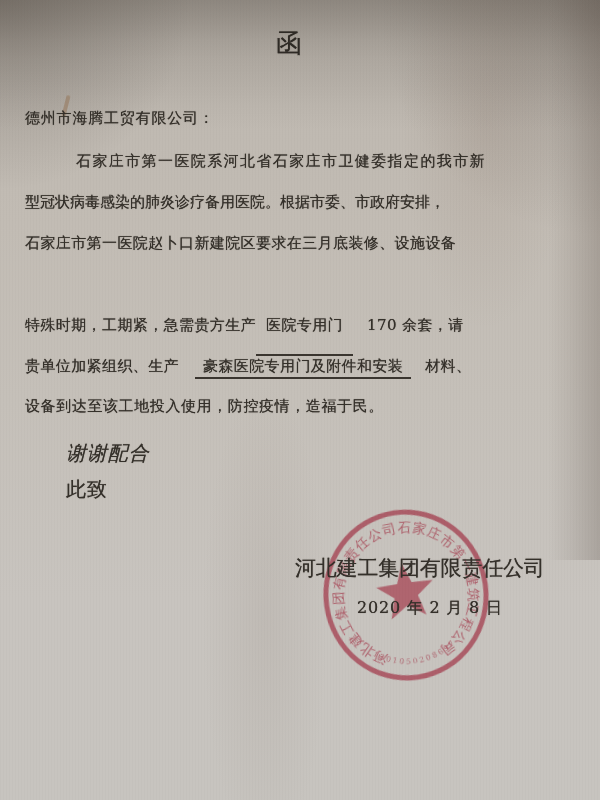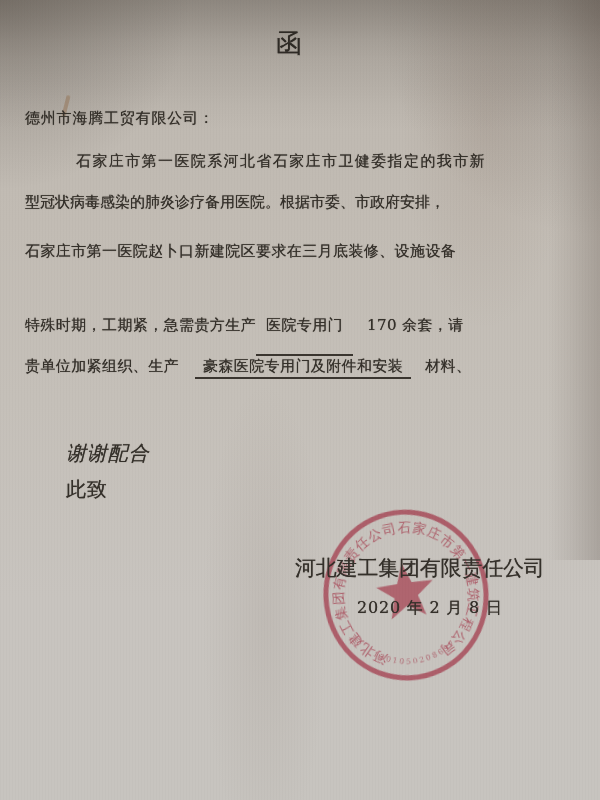--- a/index.html
+++ b/index.html
@@ -47,30 +47,31 @@
   <div class="top-shade"></div>
   <div class="right-band"></div>
   <div class="scratch"></div>
 
   <div class="txt title" style="top:26px;">函</div>
 
   <div class="txt" style="top:109px;left:25px;">德州市海腾工贸有限公司：</div>
 
   <div class="txt" style="top:152px;left:76px;letter-spacing:1.4px;">石家庄市第一医院系河北省石家庄市卫健委指定的我市新</div>
   <div class="txt" style="top:193px;left:25px;letter-spacing:0;">型冠状病毒感染的肺炎诊疗备用医院。根据市委、市政府安排，</div>
-  <div class="txt" style="top:234px;left:25px;letter-spacing:.4px;margin-top:8px;">石家庄市第一医院赵卜口新建院区要求在三月底装修、设施设备</div>
+  <div class="txt" style="top:234px;left:25px;letter-spacing:.4px;">石家庄市第一医院赵卜口新建院区要求在三月底装修、设施设备</div>
 
   <div class="txt" style="top:316px;left:25px;letter-spacing:.4px;">
     <span>特殊时期，工期紧，急需贵方生产</span><span class="blank">医院专用门</span><span class="after-blank">170 余套，请</span>
   </div>
 
   <div class="txt" style="top:357px;left:25px;letter-spacing:.4px;">
     <span>贵单位加紧组织、生产</span><span class="blank6">豪森医院专用门及附件和安装</span><span class="after-blank6">材料、</span>
   </div>
 
+  <div class="txt" style="top:397px;left:25px;letter-spacing:.6px;">设备到达至该工地投入使用，防控疫情，造福于民。</div>
 
   <div class="txt" style="top:440px;left:66px;font-size:20px;font-style:italic;">谢谢配合</div>
   <div class="txt" style="top:476px;left:66px;font-size:20px;">此致</div>
 
   <svg id="seal-svg" class="seal" viewBox="0 0 180 180" style="color: rgb(212, 86, 110);">
     <ellipse cx="90" cy="90" rx="80" ry="83" fill="none" stroke="currentColor" stroke-width="5" opacity=".85"></ellipse>
     <path fill="currentColor" opacity=".8" d="M90,58 L97.3,78 L118.5,78.7 L101.8,91.8 L107.6,112.3 L90,100.4 L72.4,112.3 L78.2,91.8 L61.5,78.7 L82.7,78 Z"></path>
   <text x="58.5" y="144.55960043841964" transform="rotate(-150 58.5 144.55960043841964)" class="seal-char">河</text>
       <text x="46.99915197722479" y="136.04266574952183" transform="rotate(-136.95652173913044 46.99915197722479 136.04266574952183)" class="seal-char">北</text>
       <text x="37.717226604061416" y="125.1498450356319" transform="rotate(-123.91304347826087 37.717226604061416 125.1498450356319)" class="seal-char">建</text>

